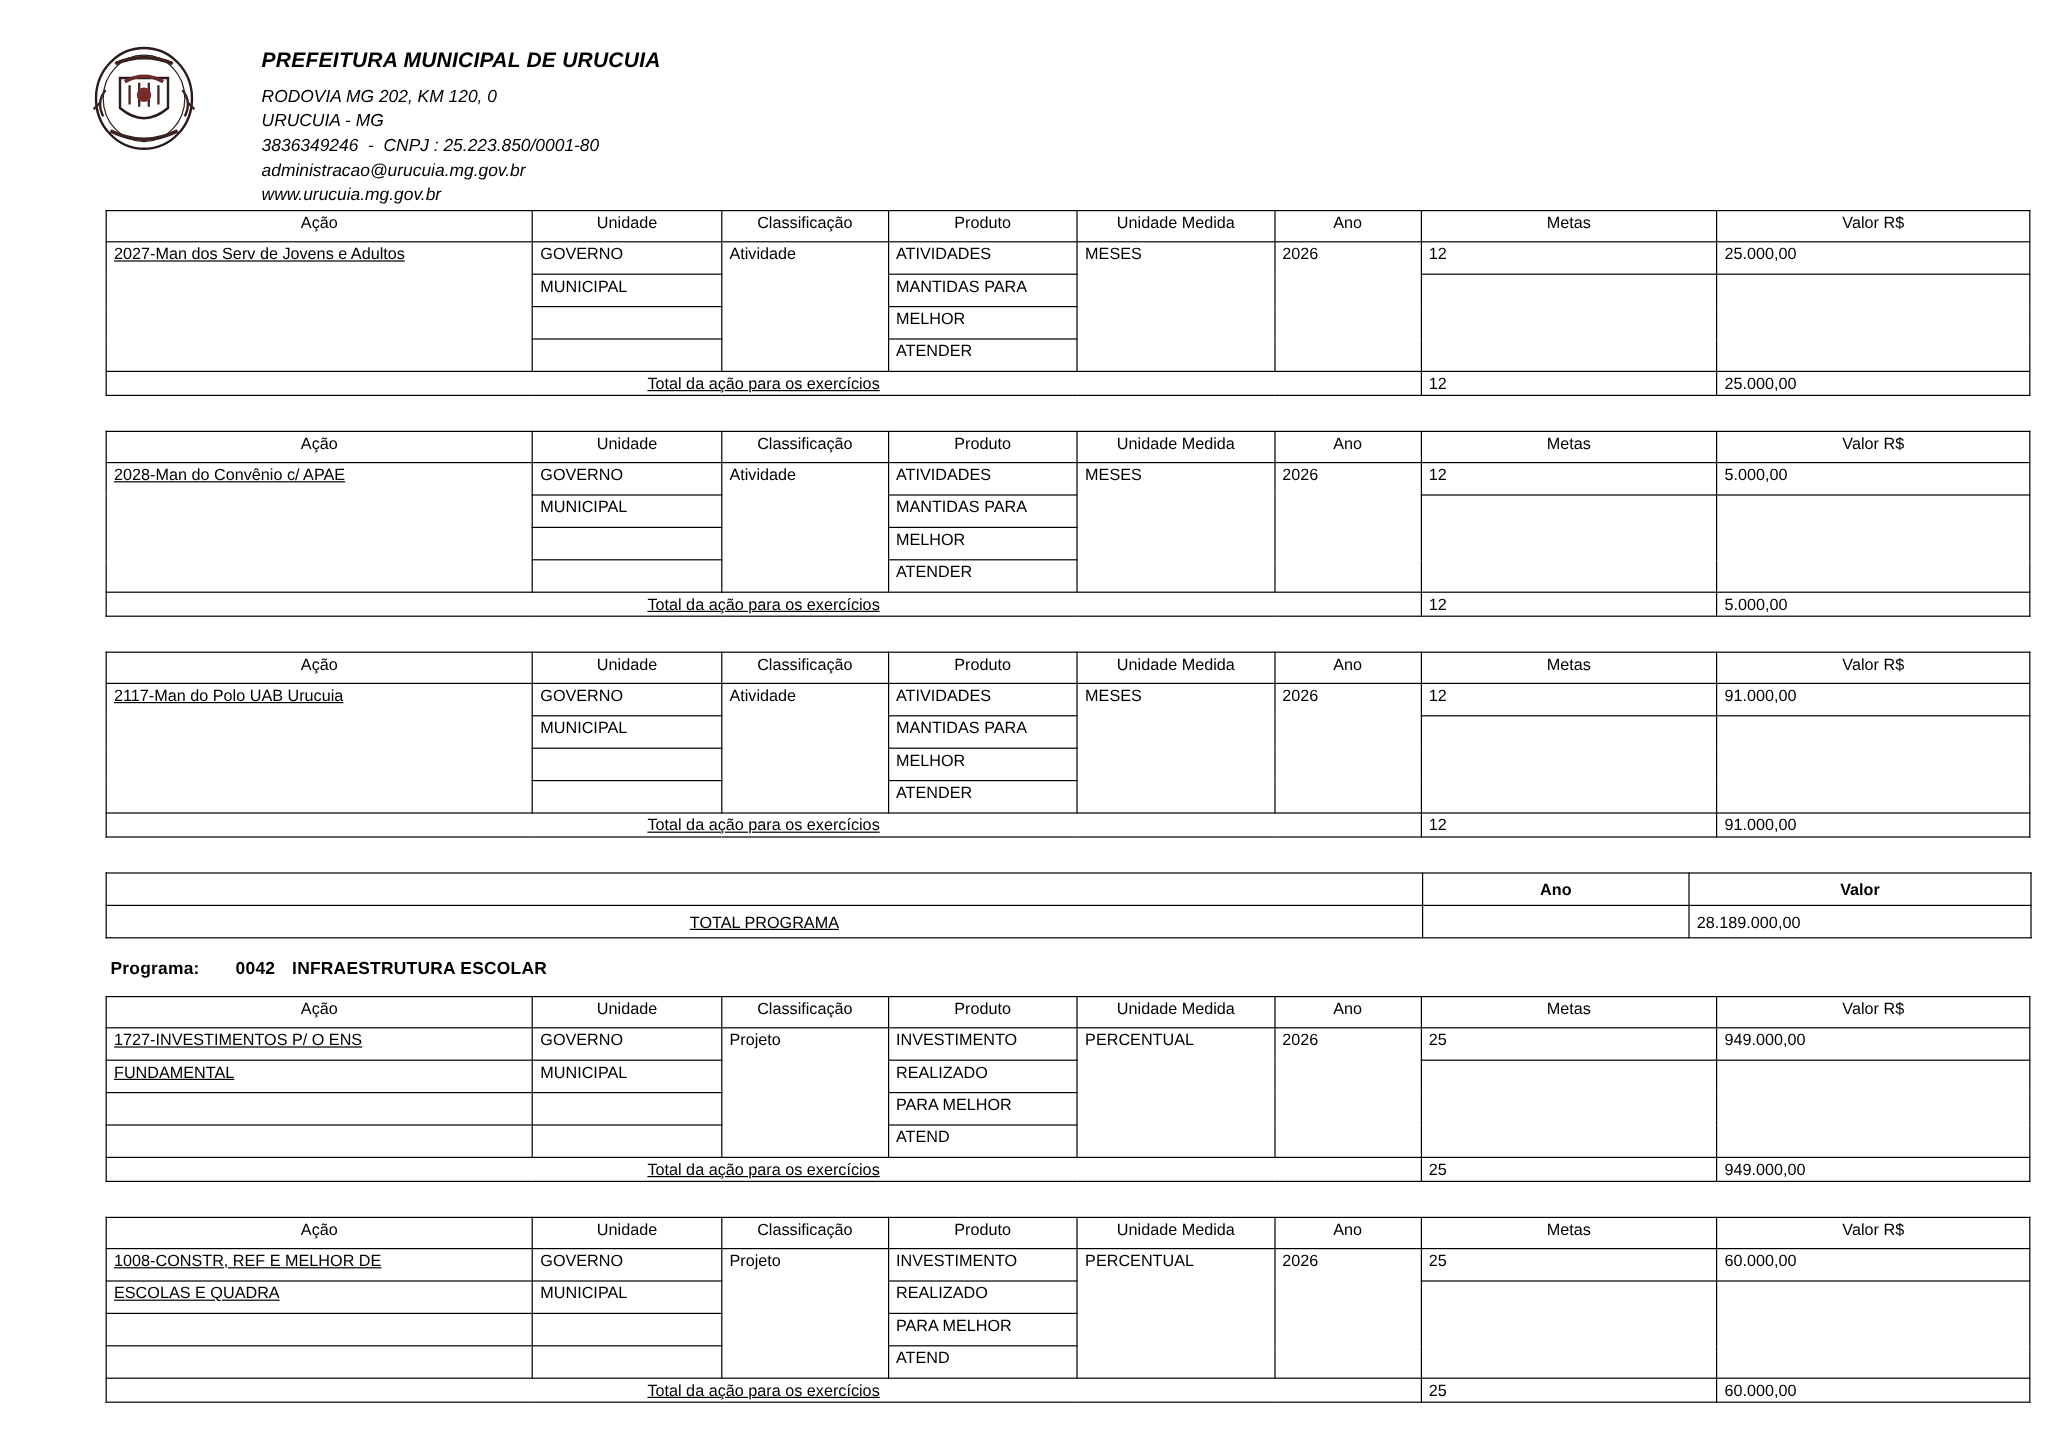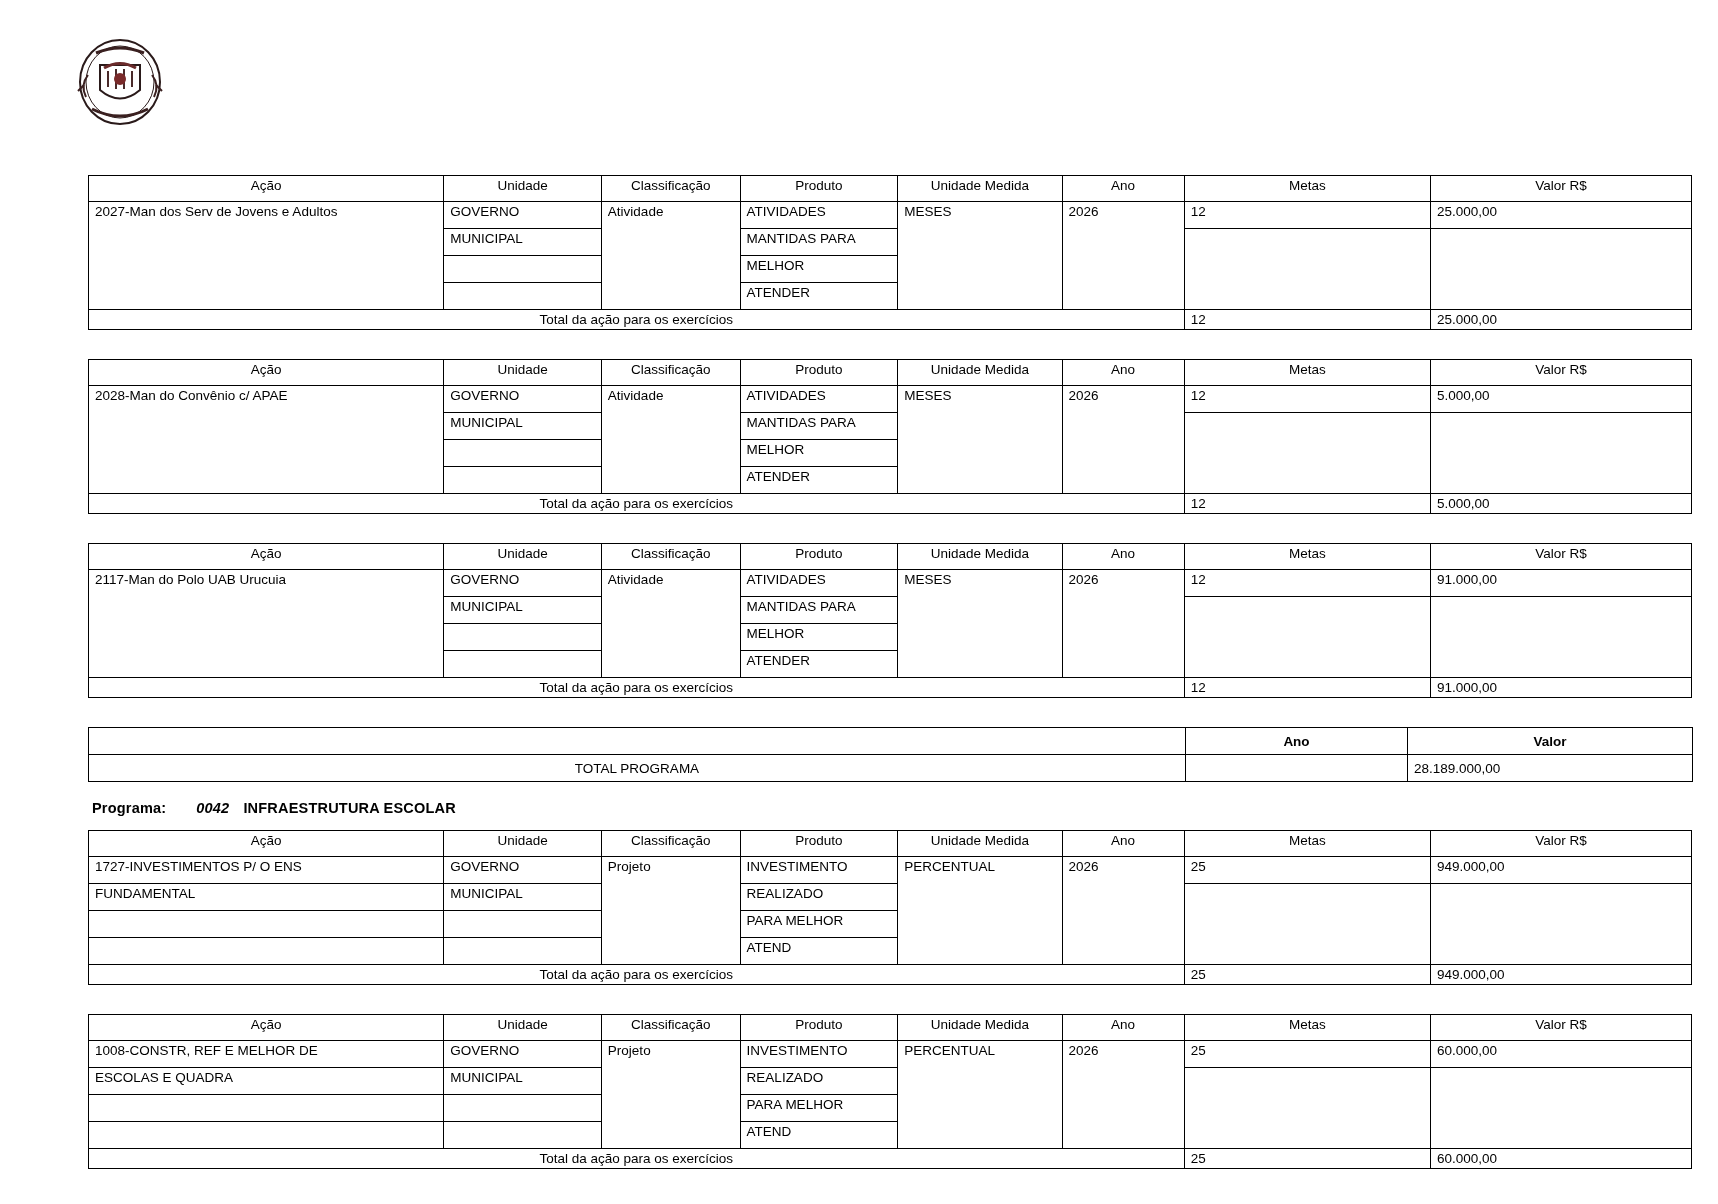--- a/index.html
+++ b/index.html
@@ -96,21 +96,21 @@
     font-weight: normal;
     background: #fff;
   }
   th.hdr {
     text-align: center;
     font-weight: bold;
     font-size: 13.5px;
     height: 21px;
     padding: 2px 4px;
   }
-  .no-left { border-left: none; }
+  .no-left { border-left: none; text-decoration: underline; }
   .no-right { border-right: none; }
 
   .cell-main { height: 22px; }
   .right { text-align: left; }
   .center { text-align: left; margin-top: 29px; }
   .b { font-weight: bold; }
 
   .blk { margin-bottom: 29px; }
 
   
@@ -120,21 +120,21 @@
     padding-right: 8px;
   }
 
   
   .programa {
     margin: 18px 0 14px 92px;
     font-size: 14.5px;
     font-weight: bold;
     letter-spacing: 0.2px;
   }
-  .programa .code { margin-left: 30px; font-style: italic; }
+  .programa .code { margin-left: 30px; }
   .programa .name { margin-left: 14px; }
 
   
   .summary-wrap { margin: 24px 26px 0 88px; }
   table.sum {
     width: 1604px;
     border-collapse: collapse;
     table-layout: fixed;
     font-size: 13.5px;
   }
@@ -163,20 +163,28 @@
         <path d="M38 36 L38 52 M46 34 L46 54 M54 34 L54 54 M62 36 L62 52" stroke="#4a2a2a" stroke-width="2"></path>
         <path d="M34 33 Q50 24 66 33" fill="none" stroke="#6a2a2a" stroke-width="3"></path>
         <circle cx="50" cy="44" r="6" fill="#7a2a2a"></circle>
         <path d="M18 40 Q10 50 16 62 M82 40 Q90 50 84 62" stroke="#3a2020" stroke-width="2" fill="none"></path>
         <path d="M22 74 Q50 88 78 74" stroke="#3a2020" stroke-width="3" fill="none"></path>
         <path d="M26 18 Q50 8 74 18" stroke="#3a2020" stroke-width="3" fill="none"></path>
         <path d="M14 50 l-6 6 M86 50 l6 6" stroke="#3a2020" stroke-width="2"></path>
       </svg>
     </div>
 
+    <div class="org-block">
+      <div class="org-title">PREFEITURA MUNICIPAL DE URUCUIA</div>
+      <div class="org-line">RODOVIA MG 202, KM 120, 0</div>
+      <div class="org-line">URUCUIA - MG</div>
+      <div class="org-line">3836349246  -  CNPJ : 25.223.850/0001-80</div>
+      <div class="org-line">administracao@urucuia.mg.gov.br</div>
+      <div class="org-line">www.urucuia.mg.gov.br</div>
+    </div>
 
   </div>
 
   <div class="tbl-wrap blk">
     <table class="t">
       <colgroup>
         <col style="width:320px">
           <col style="width:142px">
           <col style="width:125px">
         <col style="width:142px">

